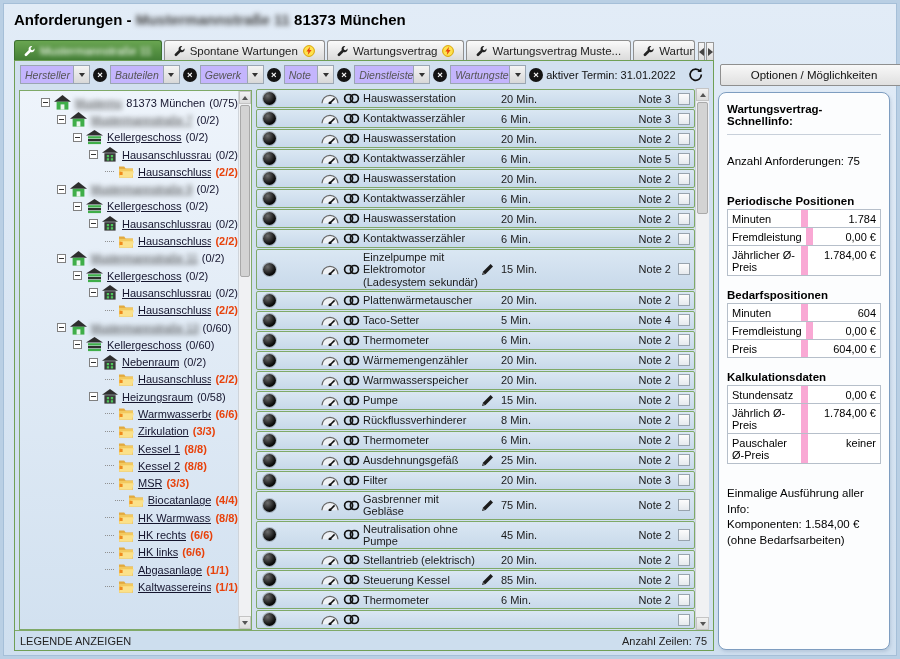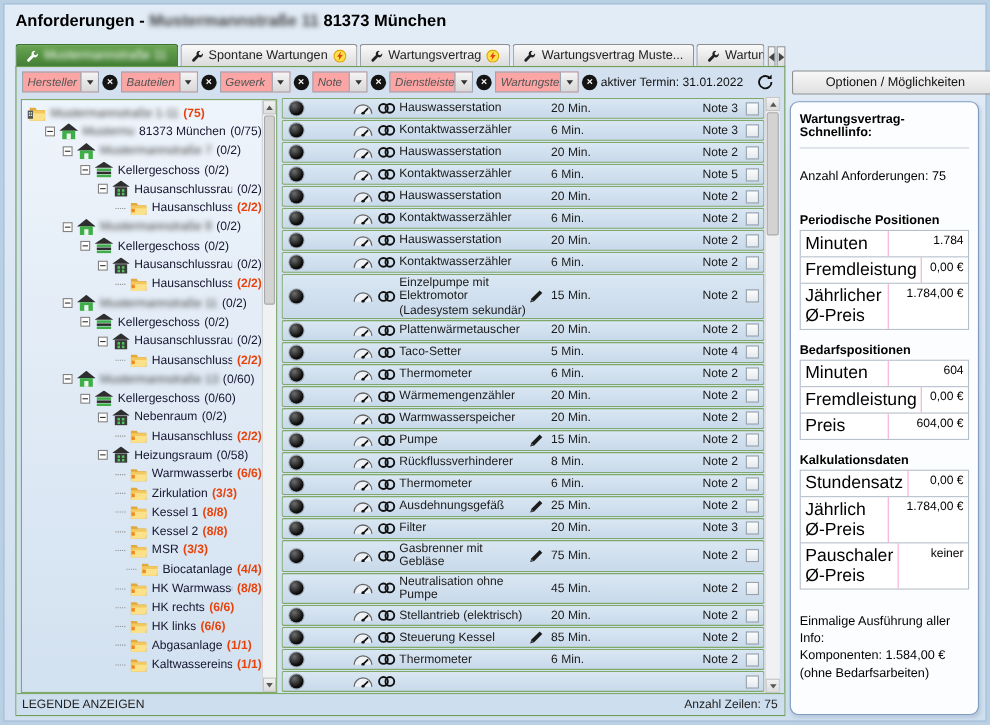--- a/index.html
+++ b/index.html
@@ -26,40 +26,40 @@
   .opt-btn{position:absolute;left:716px;top:60px;width:188px;height:22px;box-sizing:border-box;
        background:linear-gradient(#f8f8f8,#e0e0e0);border:1px solid #8f8f8f;border-radius:2px;
        font-size:11.5px;color:#111;display:flex;align-items:center;justify-content:center;cursor:default;}
 
   
   .tabpage{position:absolute;left:10px;top:56px;width:700px;height:591px;box-sizing:border-box;
        border:1px solid #6f9f55;background:#d2e0ef;}
 
   
   .filterbar{position:absolute;left:0;top:0;right:0;height:27px;display:flex;align-items:center;padding:0 5px;gap:3px;}
-  .combo{box-sizing:border-box;height:19px;background:#fca5a5;border:1px solid #9aa6b2;display:flex;align-items:center;}
+  .combo{box-sizing:border-box;height:19px;background:#c4b5fd;border:1px solid #9aa6b2;display:flex;align-items:center;}
   .combo-text{font-size:10.5px;font-style:italic;color:#555;padding:0 4px;flex:1;overflow:hidden;white-space:nowrap;}
   .combo-btn{width:15px;height:100%;background:linear-gradient(#f4f4f4,#d8d8d8);border-left:1px solid #9aa6b2;
        display:flex;align-items:center;justify-content:center;}
   .tri-d{width:0;height:0;border-top:4px solid #333;border-left:3.5px solid transparent;border-right:3.5px solid transparent;}
   .clear{width:14px;height:14px;border-radius:50%;background:#141414;color:#fff;font-size:9.5px;font-weight:bold;
        line-height:14px;text-align:center;flex:none;}
   .term{margin-left:auto;font-size:11px;color:#111;white-space:nowrap;}
   .refresh{width:18px;height:18px;margin:0 4px 0 8px;display:flex;align-items:center;justify-content:center;}
 
   
   .treepanel{position:absolute;left:4px;top:29px;width:233px;bottom:20px;box-sizing:border-box;
        border:1px solid #7fa968;background:linear-gradient(#eef4fb,#d2e1f0);overflow:hidden;}
   .treerows{position:absolute;left:2px;top:3px;right:13px;bottom:0;overflow:hidden;}
   .trow{height:17.3px;display:flex;align-items:center;font-size:11px;color:#15152e;white-space:nowrap;cursor:default;}
   .exp{box-sizing:border-box;width:9px;height:9px;border:1px solid #808080;background:#fff;flex:none;margin-right:4px;position:relative;}
   .exp::after{content:"";position:absolute;left:1px;right:1px;top:3px;height:1px;background:#333;}
   .dash{width:9px;border-top:1px dotted #909090;flex:none;margin-right:4px;}
   .ticon{flex:none;margin-right:4px;display:flex;}
-  .tname{overflow:hidden;}
+  .tname{overflow:hidden;text-decoration:underline;}
   .tsuffix{margin-left:4px;}
   .tcount{margin-left:4px;}
   .tcount.red{color:#e8420b;font-weight:bold;}
 
   
   .sbar{position:absolute;top:0;bottom:0;background:#f0f1f3;border-left:1px solid #cfd4da;}
   .sb-btn{position:absolute;left:0;right:0;height:13px;background:linear-gradient(#f2f2f2,#dcdcdc);border:1px solid #c4c4c4;box-sizing:border-box;display:flex;align-items:center;justify-content:center;}
   .sb-up{top:0;} .sb-dn{bottom:0;}
   .tri-u-s{width:0;height:0;border-bottom:4px solid #555;border-left:3px solid transparent;border-right:3px solid transparent;}
   .tri-d-s{width:0;height:0;border-top:4px solid #555;border-left:3px solid transparent;border-right:3px solid transparent;}
@@ -90,21 +90,21 @@
   
   .quickinfo{position:absolute;left:714px;top:88px;width:172px;height:558px;box-sizing:border-box;
        background:#fcfdfe;border:1px solid #7e9dc0;border-radius:8px;padding:10px 8px;box-shadow:1px 2px 3px #9fb4c980;}
   .qi-title{font-weight:bold;font-size:11.5px;color:#000;border-bottom:1px solid #c8d0da;padding-bottom:7px;margin-bottom:20px;}
   .qi-anzahl{font-size:11.5px;margin-bottom:28px;}
   .qi-sec{margin-bottom:13px;}
   .qi-sec-title{font-weight:bold;font-size:11.5px;margin-bottom:2px;}
   .qi-table{border:1px solid #b6bfca;background:#fff;}
   .qi-row{display:flex;border-bottom:1px solid #b6bfca;}
   .qi-row:last-child{border-bottom:none;}
-  .qi-label{flex:1;padding:2.5px 4px;border-right:1px solid #f9a8d4;font-size:16px;}
+  .qi-label{flex:1;padding:2.5px 4px;border-right:7px solid #f9a8d4;font-size:11px;}
   .qi-val{width:64px;padding:2.5px 4px;text-align:right;font-size:11px;}
   .qi-info{font-size:11.5px;margin-top:22px;line-height:1.35;}
 </style>
 </head>
 <body>
 
 <div class="window">
 
   <div class="title">
     <span>Anforderungen - </span><span class="blur">Mustermannstraße 11</span><span> 81373 München</span>
@@ -223,36 +223,20 @@
         <span class="refresh">
           <svg width="15" height="15" viewBox="0 0 16 16">
             <path d="M13 4.6A6 6 0 1 0 14.2 8" fill="none" stroke="#111" stroke-width="1.8"></path>
             <path d="M14.4 0.8v4.4H10z" fill="#111"></path>
           </svg>
         </span>
       </div>
 
     <div class="treepanel">
       <div class="treerows">
-          <div class="trow" style="padding-left: 3px;">
-            <span class="ticon">
-              <svg width="17" height="14" viewBox="0 0 17 14">
-                <path d="M2 2h5.2l1.4 2H16v9.5H2z" fill="#e2a93e"></path>
-                <path d="M2 4.3h14v9.2H2z" fill="#f3c95e"></path>
-                <path d="M2 13.5l2.2-6.4H17l-2.2 6.4z" fill="#fbe18a"></path>
-                <rect x="0" y="4.5" width="5" height="7.5" fill="#555"></rect>
-                <rect x="1.2" y="6" width="1.2" height="1.2" fill="#cfe"></rect>
-                <rect x="3" y="6" width="1.2" height="1.2" fill="#cfe"></rect>
-                <rect x="1.2" y="8.2" width="1.2" height="1.2" fill="#cfe"></rect>
-                <rect x="3" y="8.2" width="1.2" height="1.2" fill="#cfe"></rect>
-              </svg>
-            </span>
-            <span class="tname blur">Mustermannstraße 1-11</span>
-            <span class="tcount red">(75)</span>
-          </div>
           <div class="trow" style="padding-left: 19px;">
             <span class="exp"></span>
             <span class="ticon">
               <svg width="17" height="15" viewBox="0 0 17 15">
                 <path d="M8.5 0 17 6.8H0z" fill="#2e2e2e"></path>
                 <rect x="2.6" y="6.8" width="11.8" height="7.8" fill="#3fae49"></rect>
                 <rect x="6.6" y="9.4" width="3.8" height="5.2" fill="#eaf6ec"></rect>
               </svg>
             </span>
             <span class="tname blur">Mustermannstraße 11</span>

